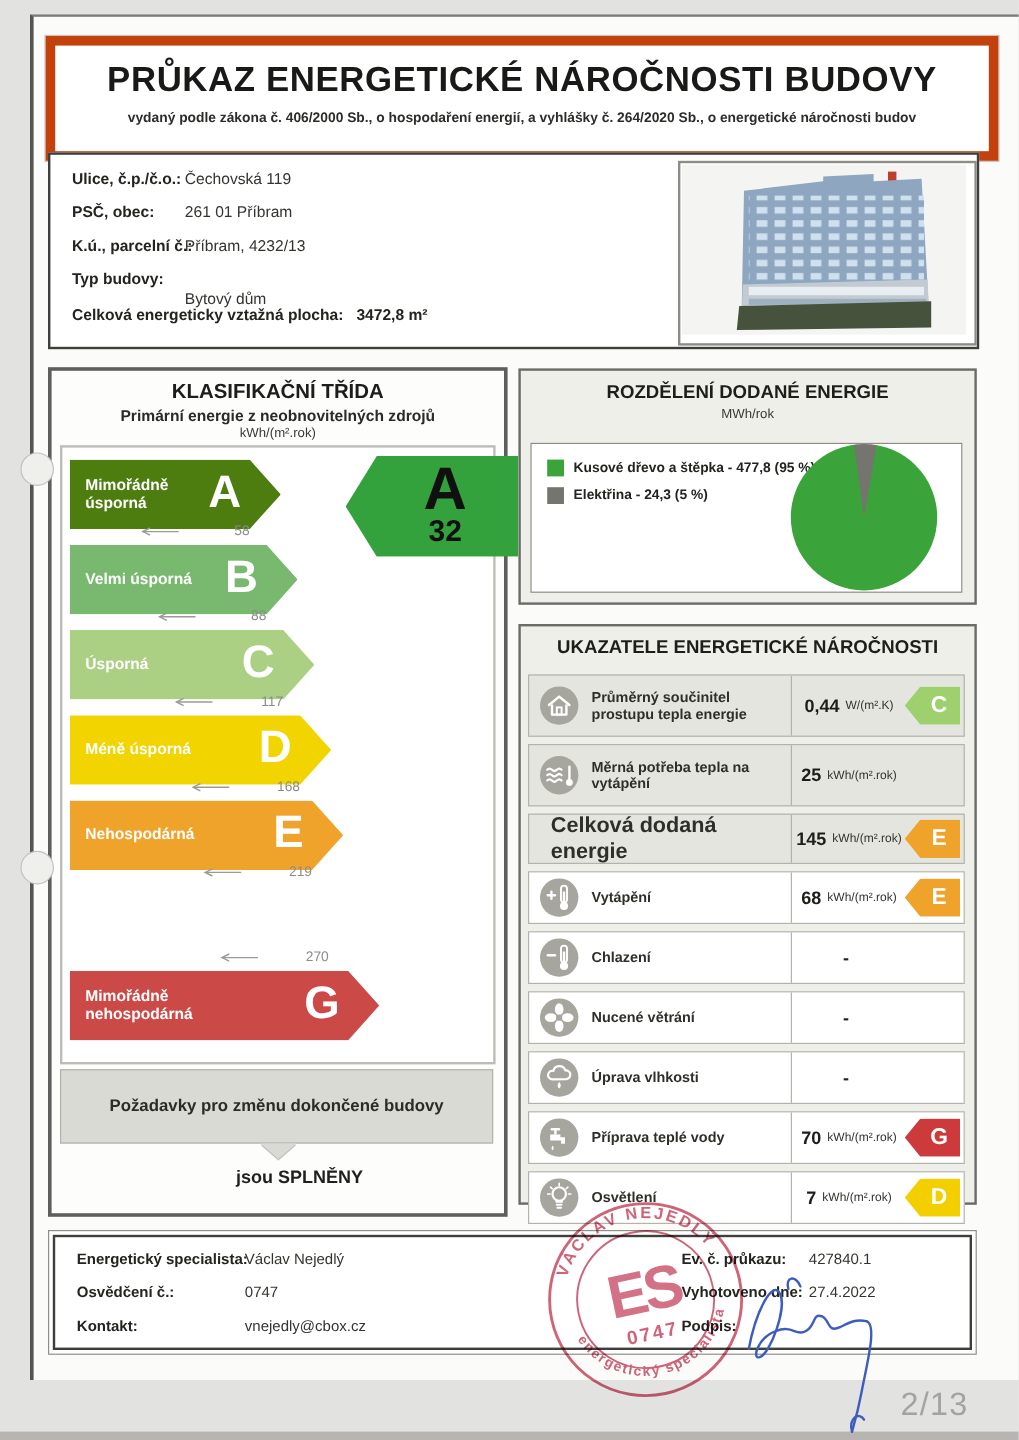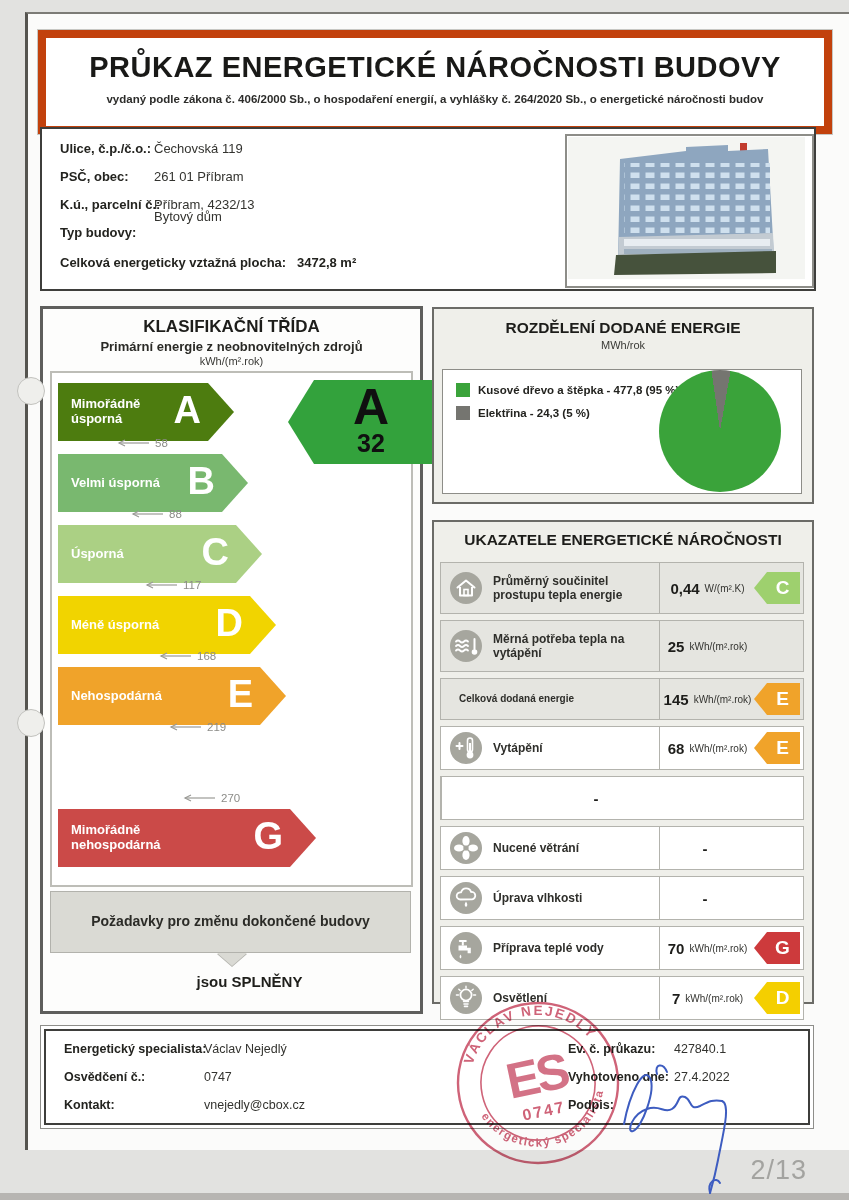--- a/index.html
+++ b/index.html
@@ -30,21 +30,21 @@
   .klas-title{margin-top:8px;text-align:center;font-size:17px;font-weight:bold;color:#1d1d1a;}
   .klas-sub{margin-top:2px;text-align:center;font-size:13px;font-weight:bold;color:#2a2a26;}
   .klas-unit{margin-top:1px;text-align:center;font-size:11px;color:#3a3a36;}
   .scale{position:absolute;left:7px;top:62px;width:359px;height:512px;background:#fff;border:2px solid #bdbdb7;}
   .band{position:absolute;left:6px;height:58px;color:#fff;
     clip-path:polygon(0 0,calc(100% - 26px) 0,100% 50%,calc(100% - 26px) 100%,0 100%);}
   .band-label{position:absolute;left:13px;top:50%;transform:translateY(-50%);
     font-size:13px;font-weight:bold;line-height:1.15;width:118px;}
   .band-letter{position:absolute;right:33px;top:50%;transform:translateY(-53%);
     font-size:38px;font-weight:bold;}
-  .thr{position:absolute;width:92px;display:flex;align-items:center;justify-content:flex-start;gap:5px;
+  .thr{position:absolute;width:92px;display:flex;align-items:center;justify-content:space-between;gap:5px;
     font-size:11.5px;color:#8c8c88;}
   .rating{position:absolute;left:236px;top:7px;width:122px;height:84px;
     clip-path:polygon(26px 0,100% 0,100% 100%,26px 100%,0 50%);
     display:flex;flex-direction:column;align-items:center;justify-content:center;padding-left:22px;}
   .rating .r-letter{font-size:50px;font-weight:bold;color:#101010;line-height:.85;}
   .rating .r-value{font-size:25px;font-weight:bold;color:#101010;}
   .req{position:absolute;left:7px;top:582px;width:359px;height:60px;background:#dadad4;border:1px solid #b2b2ac;
     display:flex;align-items:center;justify-content:center;text-align:center;
     font-size:14px;font-weight:bold;color:#2b2b27;line-height:1.25;}
   .req-chev{position:absolute;left:50%;top:644px;transform:translateX(-50%);
@@ -67,21 +67,21 @@
   
   .ind{position:absolute;left:432px;top:520px;width:378px;height:480px;background:#efefea;border:2px solid #6b6b67;}
   .ind-title{margin-top:9px;text-align:center;font-size:15.5px;font-weight:bold;color:#1d1d1a;}
   .ind-rows{position:absolute;left:6px;top:40px;width:364px;}
   .ind-row{position:relative;display:flex;border:1px solid #b3b3ad;background:#fff;margin-bottom:6px;height:42px;}
   .ind-row.gray{background:#e5e5e0;}
   .ind-row:nth-child(1),.ind-row:nth-child(2){height:50px;}
   .ind-row:nth-child(3){height:40px;}
   .ind-left{width:218px;display:flex;align-items:center;gap:10px;padding-left:8px;box-sizing:border-box;}
   .ind-label{font-size:12px;font-weight:bold;color:#2e2e2a;line-height:1.2;max-width:150px;}
-  .ind-left.no-icon .ind-label{font-size:10px;padding-left:10px;max-width:190px;}
+  .ind-left.no-icon .ind-label{font-size:18px;padding-left:10px;max-width:190px;}
   .ind-right{flex:1;border-left:1px solid #b3b3ad;display:flex;align-items:center;justify-content:center;
     gap:5px;padding-right:48px;}
   .ind-value{font-size:15px;font-weight:bold;color:#1d1d1a;}
   .ind-unit{font-size:10px;color:#33332f;}
   .cls-arrow{position:absolute;right:3px;top:50%;transform:translateY(-50%);width:46px;height:32px;
     clip-path:polygon(13px 0,100% 0,100% 100%,13px 100%,0 50%);
     display:flex;align-items:center;justify-content:center;padding-left:11px;box-sizing:border-box;
     color:#fff;font-size:19px;font-weight:bold;}
   .icon-circle{width:34px;height:34px;flex:0 0 34px;}
 
@@ -108,21 +108,21 @@
   </div>
 
   <div class="bld">
     <span class="lab" style="top:12px">Ulice, č.p./č.o.:</span>
     <span class="val" style="top:12px">Čechovská 119</span>
     <span class="lab" style="top:40px">PSČ, obec:</span>
     <span class="val" style="top:40px">261 01 Příbram</span>
     <span class="lab" style="top:68px">K.ú., parcelní č.:</span>
     <span class="val" style="top:68px">Příbram, 4232/13</span>
     <span class="lab" style="top:96px">Typ budovy:</span>
-    <span class="val" style="top:80px">Bytový dům</span>
+    <span class="val" style="top:112px">Bytový dům</span>
     <span class="lab" style="top:126px">Celková energeticky vztažná plocha:</span>
     <span class="lab" style="top:126px;left:255px">3472,8 m²</span>
 
     <div class="photo">
       <svg width="237" height="142" viewBox="0 0 237 142">
         <rect width="237" height="142" fill="#f4f5f2"></rect>
         <rect x="172" y="6" width="7" height="10" fill="#c23c2e"></rect>
         <rect x="172" y="16" width="7" height="8" fill="#f2f2f0"></rect>
         <rect x="172" y="24" width="7" height="10" fill="#c23c2e"></rect>
         <polygon points="52,22 118,14 118,10 160,8 160,14 200,12 206,120 50,124" fill="#8ea6bf"></polygon>
@@ -320,20 +320,30 @@
         <div class="ind-right">
           <span class="ind-value">68</span>
           <span class="ind-unit">kWh/(m².rok)</span>
         </div>
         <div class="cls-arrow" style="background-color: rgb(240, 163, 42);">
             <span>E</span>
           </div>
       </div>
 
       <div class="ind-row">
+        <div class="ind-left">
+          <svg class="icon-circle" viewBox="0 0 34 34">
+            <circle cx="17" cy="17" r="16" fill="#a6a69e"></circle>
+            <path d="M7.5 15 h6" stroke="#fff" stroke-width="2" stroke-linecap="round"></path>
+            <rect x="18.5" y="7" width="5" height="14" rx="2.5" fill="none" stroke="#fff" stroke-width="1.6"></rect>
+            <circle cx="21" cy="24" r="3.4" fill="#fff"></circle>
+            <line x1="21" y1="12" x2="21" y2="22" stroke="#fff" stroke-width="2"></line>
+          </svg>
+          <span class="ind-label">Chlazení</span>
+        </div>
         <div class="ind-right">
           <span class="ind-value">-</span>
           <span class="ind-unit"></span>
         </div>
 
       </div>
 
       <div class="ind-row">
         <div class="ind-left">
           <svg class="icon-circle" viewBox="0 0 34 34">

